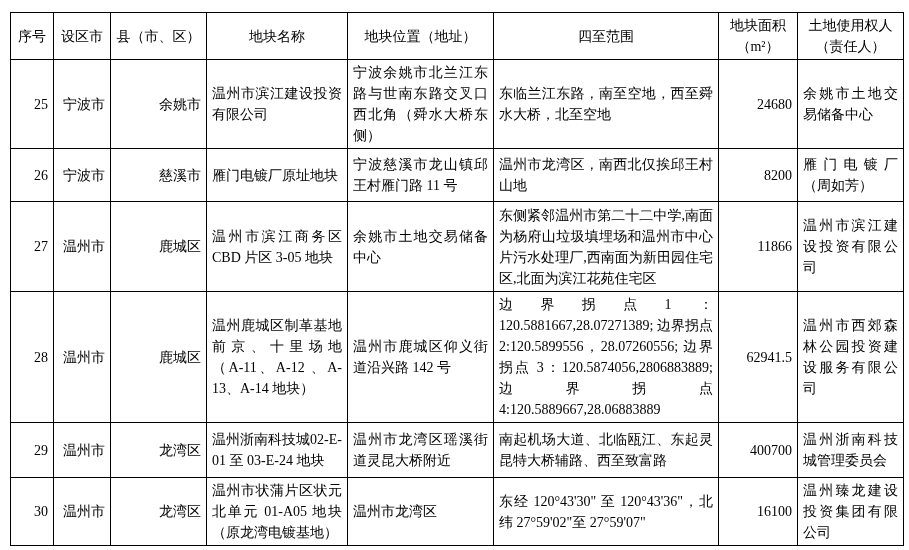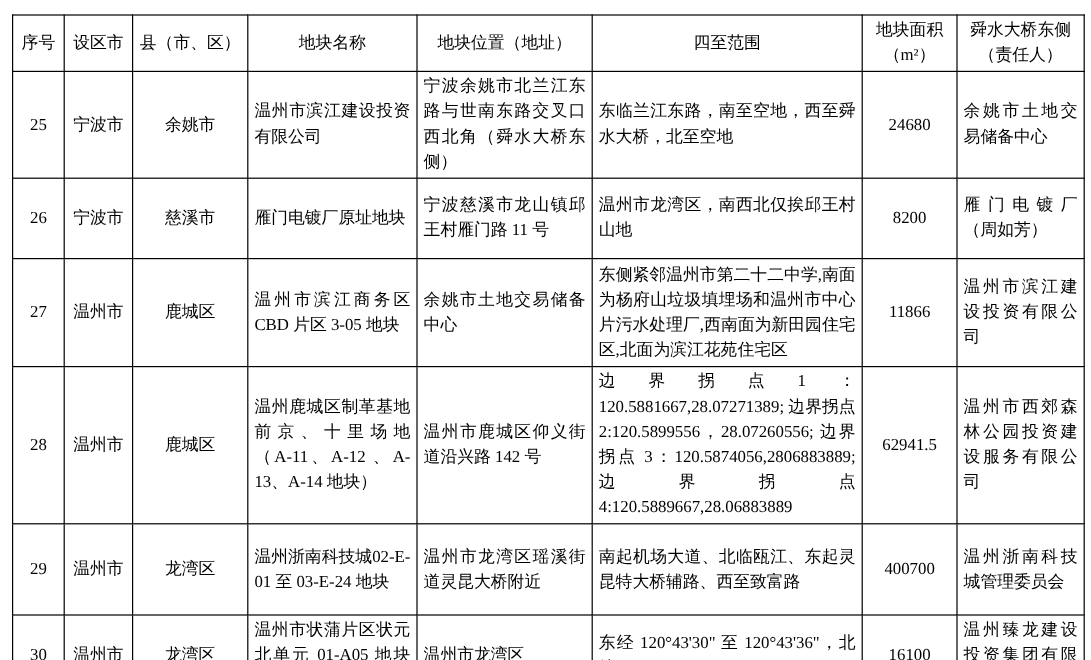--- a/index.html
+++ b/index.html
@@ -29,21 +29,21 @@
     font-size: 14px;
     line-height: 21px;
     padding: 2px 5px;
     vertical-align: middle;
     font-weight: normal;
     word-wrap: break-word;
   }
   .land-table th {
     text-align: center;
   }
-  td.c { text-align: center; }
+  td.c { text-align: right; }
   td.j {
     text-align: justify;
     text-justify: inter-character;
     margin-top: 19px;
   }
 </style>
 </head>
 <body>
 
 <div class="sheet">
@@ -60,35 +60,35 @@
     </colgroup>
     <thead>
       <tr style="height:43px">
         <th>序号</th>
         <th>设区市</th>
         <th>县（市、区）</th>
         <th>地块名称</th>
         <th>地块位置（地址）</th>
         <th>四至范围</th>
         <th>地块面积（m²）</th>
-        <th>舜水大桥东侧（责任人）</th>
+        <th>土地使用权人（责任人）</th>
       </tr>
     </thead>
     <tbody>
       <tr style="height:88px">
         <td class="c">25</td>
         <td class="c">宁波市</td>
         <td class="c">余姚市</td>
         <td class="j">温州市滨江建设投资有限公司</td>
         <td class="j">宁波余姚市北兰江东路与世南东路交叉口西北角（舜水大桥东侧）</td>
         <td class="j">东临兰江东路，南至空地，西至舜水大桥，北至空地</td>
         <td class="c">24680</td>
         <td class="j">余姚市土地交易储备中心</td>
       </tr>
-      <tr style="height:67px">
+      <tr style="height:53px">
         <td class="c">26</td>
         <td class="c">宁波市</td>
         <td class="c">慈溪市</td>
         <td class="j">雁门电镀厂原址地块</td>
         <td class="j">宁波慈溪市龙山镇邱王村雁门路 11 号</td>
         <td class="j">温州市龙湾区，南西北仅挨邱王村山地</td>
         <td class="c">8200</td>
         <td class="j">雁门电镀厂（周如芳）</td>
       </tr>
       <tr style="height:90px">
@@ -104,21 +104,21 @@
       <tr style="height:129px">
         <td class="c">28</td>
         <td class="c">温州市</td>
         <td class="c">鹿城区</td>
         <td class="j">温州鹿城区制革基地前京、十里场地 （A-11、A-12 、A-13、A-14 地块）</td>
         <td class="j">温州市鹿城区仰义街道沿兴路 142 号</td>
         <td class="j">边界拐点1：120.5881667,28.07271389; 边界拐点 2:120.5899556，28.07260556; 边界拐点 3：120.5874056,2806883889; 边界拐点 4:120.5889667,28.06883889</td>
         <td class="c">62941.5</td>
         <td class="j">温州市西郊森林公园投资建设服务有限公司</td>
       </tr>
-      <tr style="height:76px">
+      <tr style="height:55px">
         <td class="c">29</td>
         <td class="c">温州市</td>
         <td class="c">龙湾区</td>
         <td class="j">温州浙南科技城02-E-01 至 03-E-24 地块</td>
         <td class="j">温州市龙湾区瑶溪街道灵昆大桥附近</td>
         <td class="j">南起机场大道、北临瓯江、东起灵昆特大桥辅路、西至致富路</td>
         <td class="c">400700</td>
         <td class="j">温州浙南科技城管理委员会</td>
       </tr>
       <tr style="height:65px">

